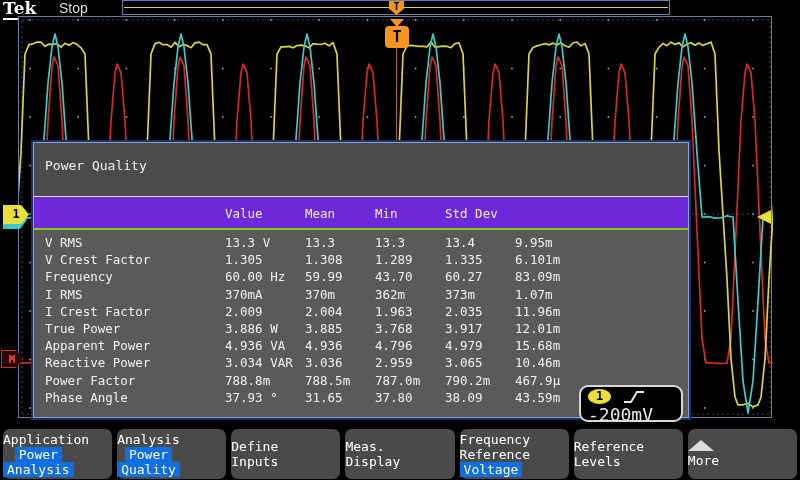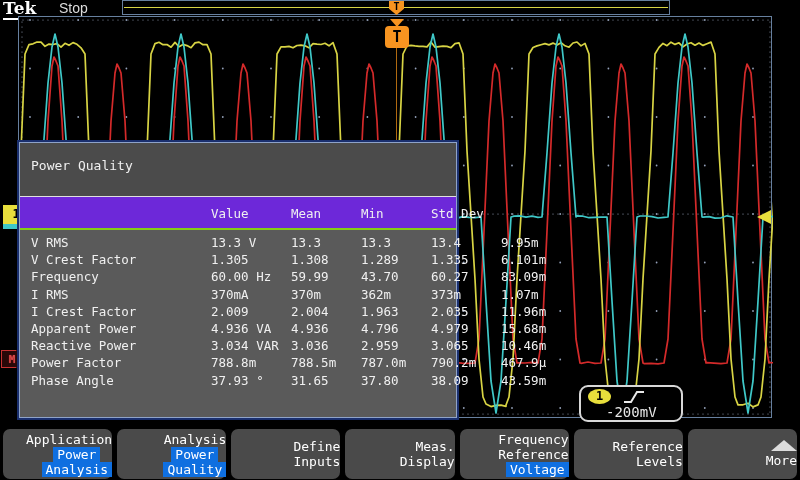--- a/index.html
+++ b/index.html
@@ -36,44 +36,44 @@
   #ch1-marker{left:-16px;top:188px;width:26px;height:19px;background:#e8df3c;
               clip-path:polygon(0 0,70% 0,100% 50%,70% 100%,0 100%);line-height:19px;}
   #math-marker{left:-18px;top:333px;width:22px;height:18px;background:#2a0808;
                clip-path:polygon(0 0,68% 0,100% 50%,68% 100%,0 100%);
                color:#d84848;line-height:18px;font-size:11px;
                text-shadow:0 0 1px #c83232; border:1px solid #c83232;box-sizing:border-box;}
   #trig-arrow{position:absolute;right:0px;top:193px;width:0;height:0;
               border-top:7px solid transparent;border-bottom:7px solid transparent;
               border-right:14px solid #e8df3c;}
   
-  #meas-table{position:absolute;left:0;top:125px;width:438px;height:276px;
+  #meas-table{position:absolute;left:14px;top:125px;width:656px;height:276px;
               background:#5a5a5a;border:1px solid #8fa3c8;box-shadow:0 0 0 2px #1a2f6e;
               box-sizing:border-box;color:#f0f0f0;font-size:12.5px;}
   #tbl-title-area{height:54px;background:#4b4b4b;border-bottom:1px solid #e0e0e0;
                   padding:15px 0 0 11px;box-sizing:border-box;font-size:13px;}
   #tbl-header{display:grid;grid-template-columns:180px 80px 70px 70px 70px 1fr;
               height:33px;line-height:33px;background:#6d28d9;border-bottom:2px solid #84cc16;
               padding-left:11px;box-sizing:border-box;}
   #tbl-body{padding:4px 0 0 11px;}
   .tbl-row{display:grid;grid-template-columns:180px 80px 70px 70px 70px 1fr;
            height:17.2px;line-height:17.2px;}
   
   #trig-badge{position:absolute;left:560px;top:368px;width:104px;height:37px;
               background:#000;border:2px solid #d8d8d8;border-radius:9px;box-sizing:border-box;}
   #badge-ch{position:absolute;left:7px;top:2px;width:23px;height:15px;background:#e8df3c;
             border-radius:50%;color:#000;font-weight:bold;font-size:12px;
             text-align:center;line-height:15px;}
   #badge-slope{position:absolute;left:42px;top:2px;}
-  #badge-level{position:absolute;left:25px;top:17px;font-size:14px;color:#e8e8e8;}
+  #badge-level{position:absolute;left:7px;top:17px;font-size:18px;color:#e8e8e8;}
   
   #menubar{position:absolute;left:0;top:428px;width:800px;height:52px;background:#000;
            display:flex;gap:5px;padding:1px 3px;box-sizing:border-box;}
   .menu-btn{flex:1;background:#4a4a4a;border-radius:7px;display:flex;flex-direction:column;
-            align-items:flex-end;justify-content:center;color:#fff;font-size:13px;
+            align-items:flex-start;justify-content:center;color:#fff;font-size:13px;
             line-height:15px;text-align:center;cursor:pointer;}
   .m-sel span{background:#0f6fe0;color:#fff;padding:0 4px;display:inline-block;line-height:15px;}
   .up-tri{width:0;height:0;border-left:13px solid transparent;border-right:13px solid transparent;
           border-bottom:11px solid #dcdcdc;margin-bottom:2px;}
 </style>
 </head>
 <body>
 
 <div id="screen">
 
@@ -898,20 +898,28 @@
           </div>
           <div class="tbl-row">
             <span>I Crest Factor</span>
             <span>2.009</span>
             <span>2.004</span>
             <span>1.963</span>
             <span>2.035</span>
             <span>11.96m</span>
           </div>
           <div class="tbl-row">
+            <span>True Power</span>
+            <span>3.886 W</span>
+            <span>3.885</span>
+            <span>3.768</span>
+            <span>3.917</span>
+            <span>12.01m</span>
+          </div>
+          <div class="tbl-row">
             <span>Apparent Power</span>
             <span>4.936 VA</span>
             <span>4.936</span>
             <span>4.796</span>
             <span>4.979</span>
             <span>15.68m</span>
           </div>
           <div class="tbl-row">
             <span>Reactive Power</span>
             <span>3.034 VAR</span>

